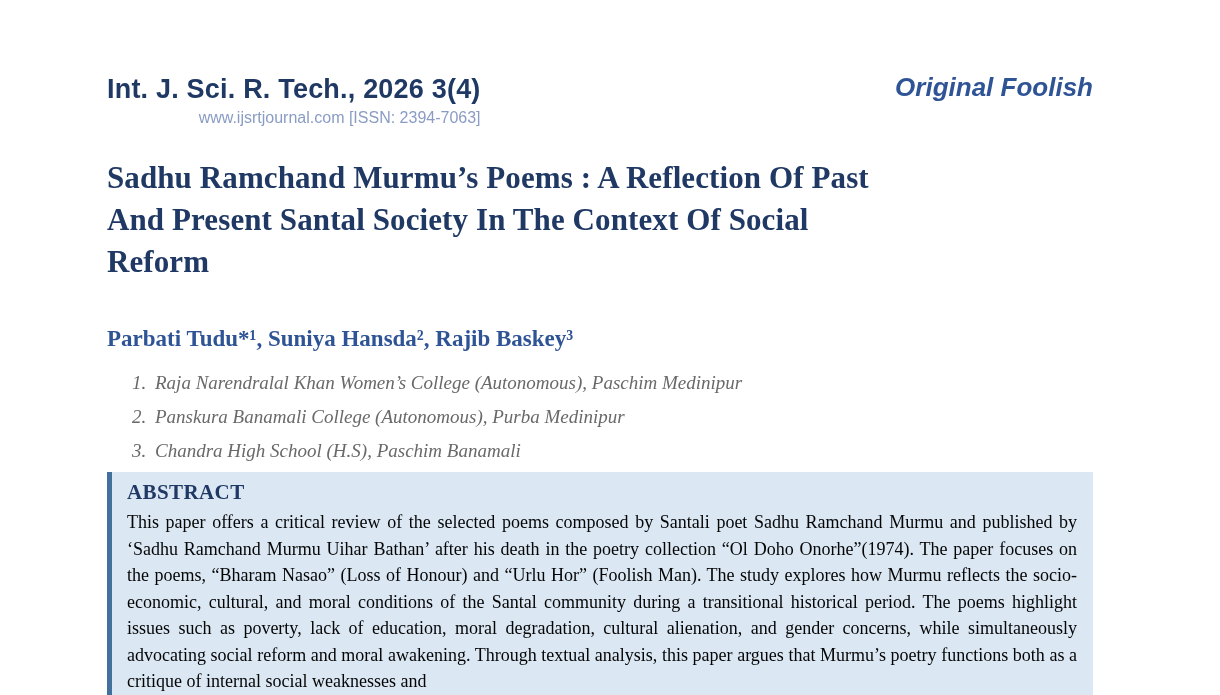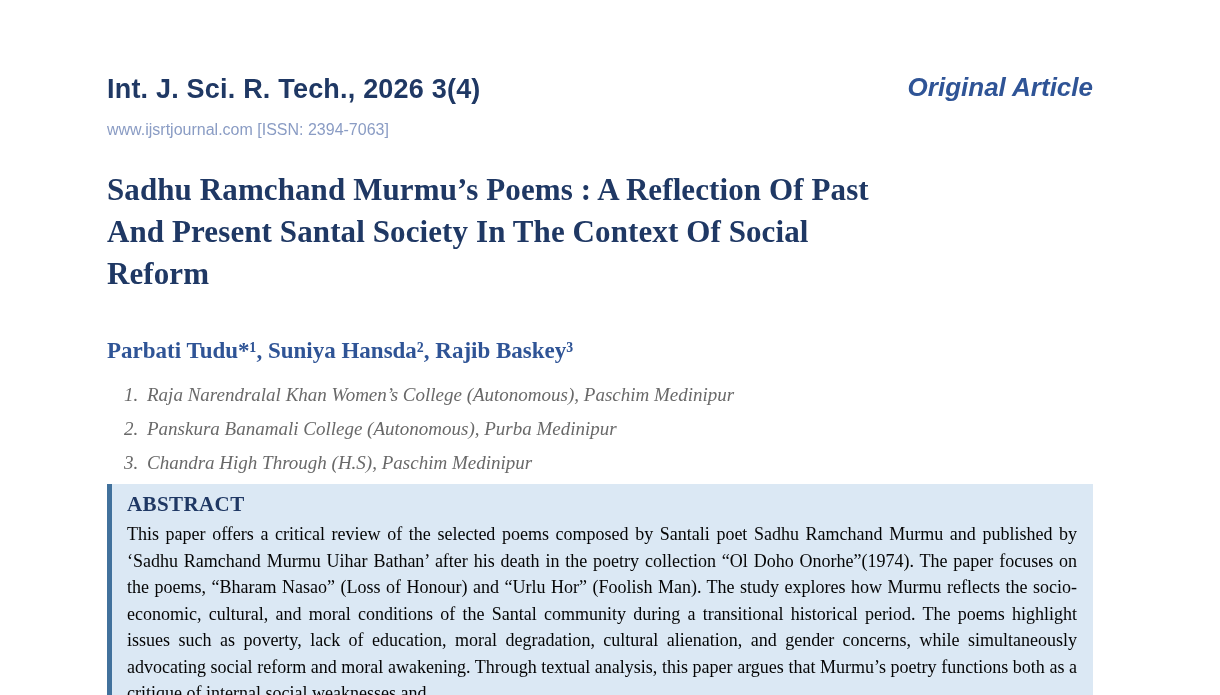--- a/index.html
+++ b/index.html
@@ -36,21 +36,22 @@
     font-size: 16px;
     line-height: 19px;
     color: var(--muted-blue, #8a9cc4);
     margin-top: 6px;
   }
   .journal-website {
     font-family: "Liberation Sans", sans-serif;
     font-size: 16px;
     line-height: 19px;
     color: var(--muted-blue, #8a9cc4);
-    margin-top: 15px;
+    margin-top: 3px;
+    text-align: right;
   }
   .article-type {
     font-family: "Liberation Sans", sans-serif;
     font-style: italic;
     font-weight: 700;
     font-size: 26px;
     color: var(--accent-blue, #2f5496);
     margin-top: -2px;
     white-space: nowrap;
   }
@@ -73,20 +74,21 @@
   .affiliations {
     font-style: italic;
     font-size: 19px;
     color: var(--affiliation-gray, #696969);
     margin: 14px 0 0 0;
     padding-left: 36px;
     line-height: 34px;
   }
   .affiliations li {
     padding-left: 4px;
+    margin-left: 8px;
   }
   .abstract-box {
     margin-top: 4px;
     background: var(--abstract-bg, #dbe8f4);
     border-left: 5px solid var(--abstract-border, #41719c);
     padding: 8px 16px 24px 15px;
     box-sizing: border-box;
   }
   .abstract-heading {
     font-size: 21px;
@@ -106,33 +108,33 @@
 </head>
 <body>
 
 <div class="page">
 
   <header class="header-row">
     <div class="journal-info">
       <div class="journal-title">Int. J. Sci. R. Tech., 2026 3(4)</div>
       <div class="journal-website">www.ijsrtjournal.com [ISSN: 2394-7063]</div>
     </div>
-    <div class="article-type">Original Article</div>
+    <div class="article-type">Original Foolish</div>
   </header>
 
   <h1 class="paper-title">Sadhu Ramchand Murmu’s Poems :  A Reflection Of Past
 And Present Santal Society In The Context Of Social
 Reform</h1>
 
   <div class="authors">Parbati Tudu*¹, Suniya Hansda², Rajib Baskey³</div>
 
   <ol class="affiliations">
     <li>Raja Narendralal Khan Women’s College (Autonomous), Paschim Medinipur</li>
     <li>Panskura Banamali College (Autonomous), Purba Medinipur</li>
-    <li>Chandra High Through (H.S), Paschim Medinipur</li>
+    <li>Chandra High School (H.S), Paschim Banamali</li>
   </ol>
 
   <section class="abstract-box">
     <div class="abstract-heading">ABSTRACT</div>
     <p class="abstract-text">This paper offers a critical review of the selected poems composed by Santali poet Sadhu Ramchand Murmu and published by ‘Sadhu Ramchand Murmu Uihar Bathan’  after his death in the poetry collection “Ol Doho Onorhe”(1974). The paper focuses on the poems, “Bharam Nasao” (Loss of Honour) and “Urlu Hor” (Foolish Man). The study explores how Murmu reflects the socio-economic, cultural, and moral conditions of the Santal community during a transitional historical period. The poems highlight issues such as poverty, lack of education, moral degradation, cultural alienation, and gender concerns, while simultaneously advocating social reform and moral awakening. Through textual analysis, this paper argues that Murmu’s poetry functions both as a critique of internal social weaknesses and</p>
   </section>
 
 </div>
 
 </body></html>

